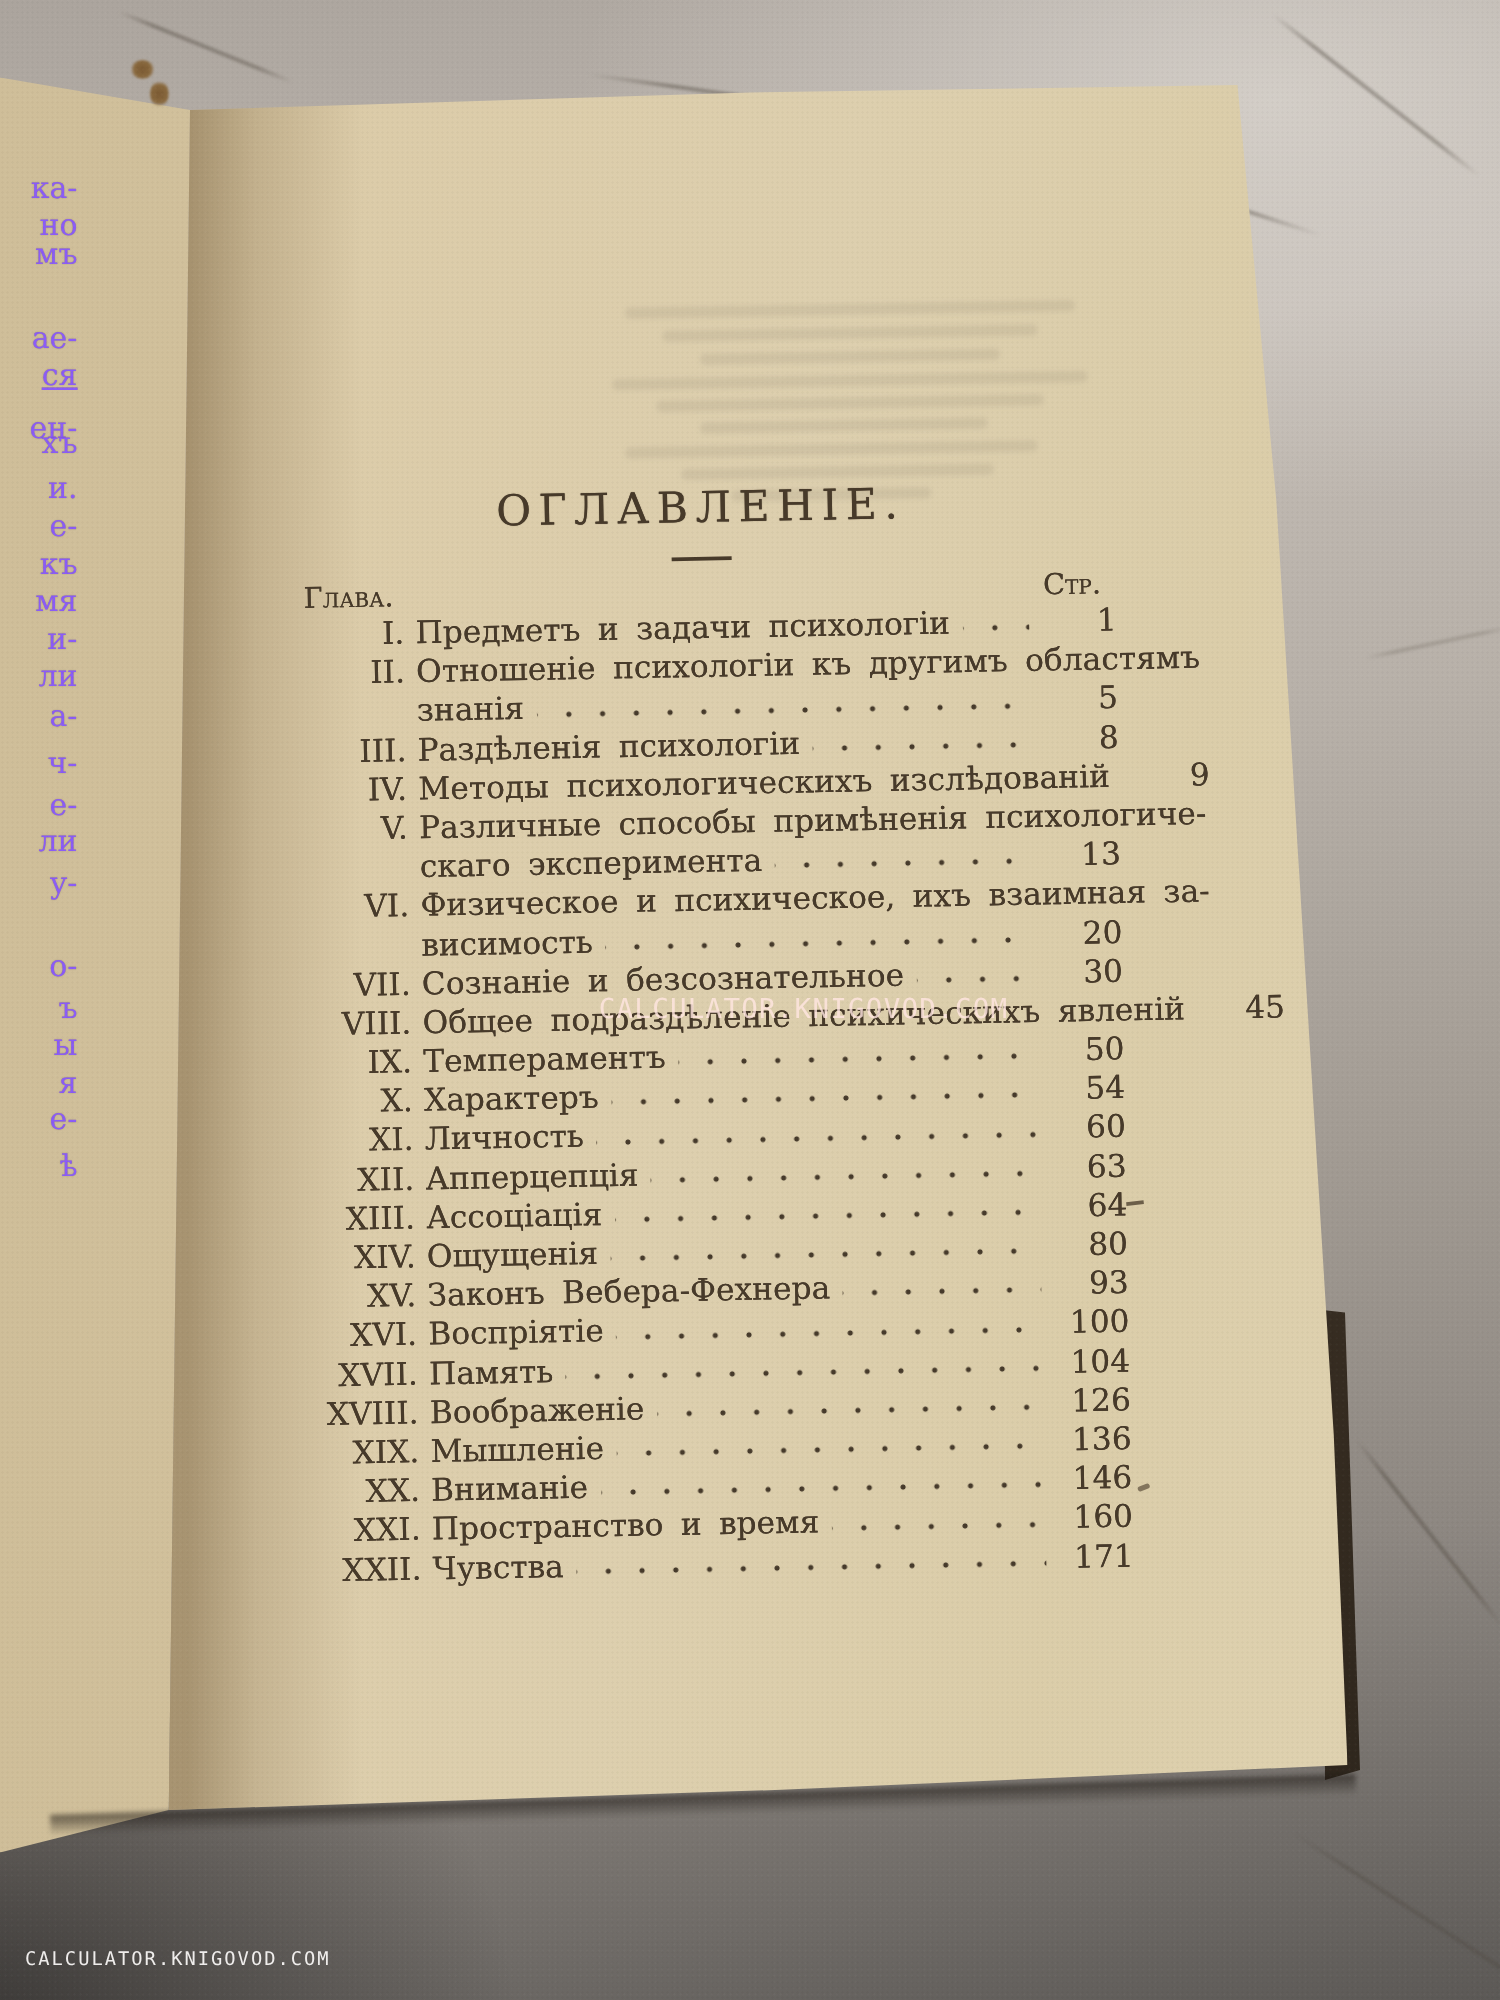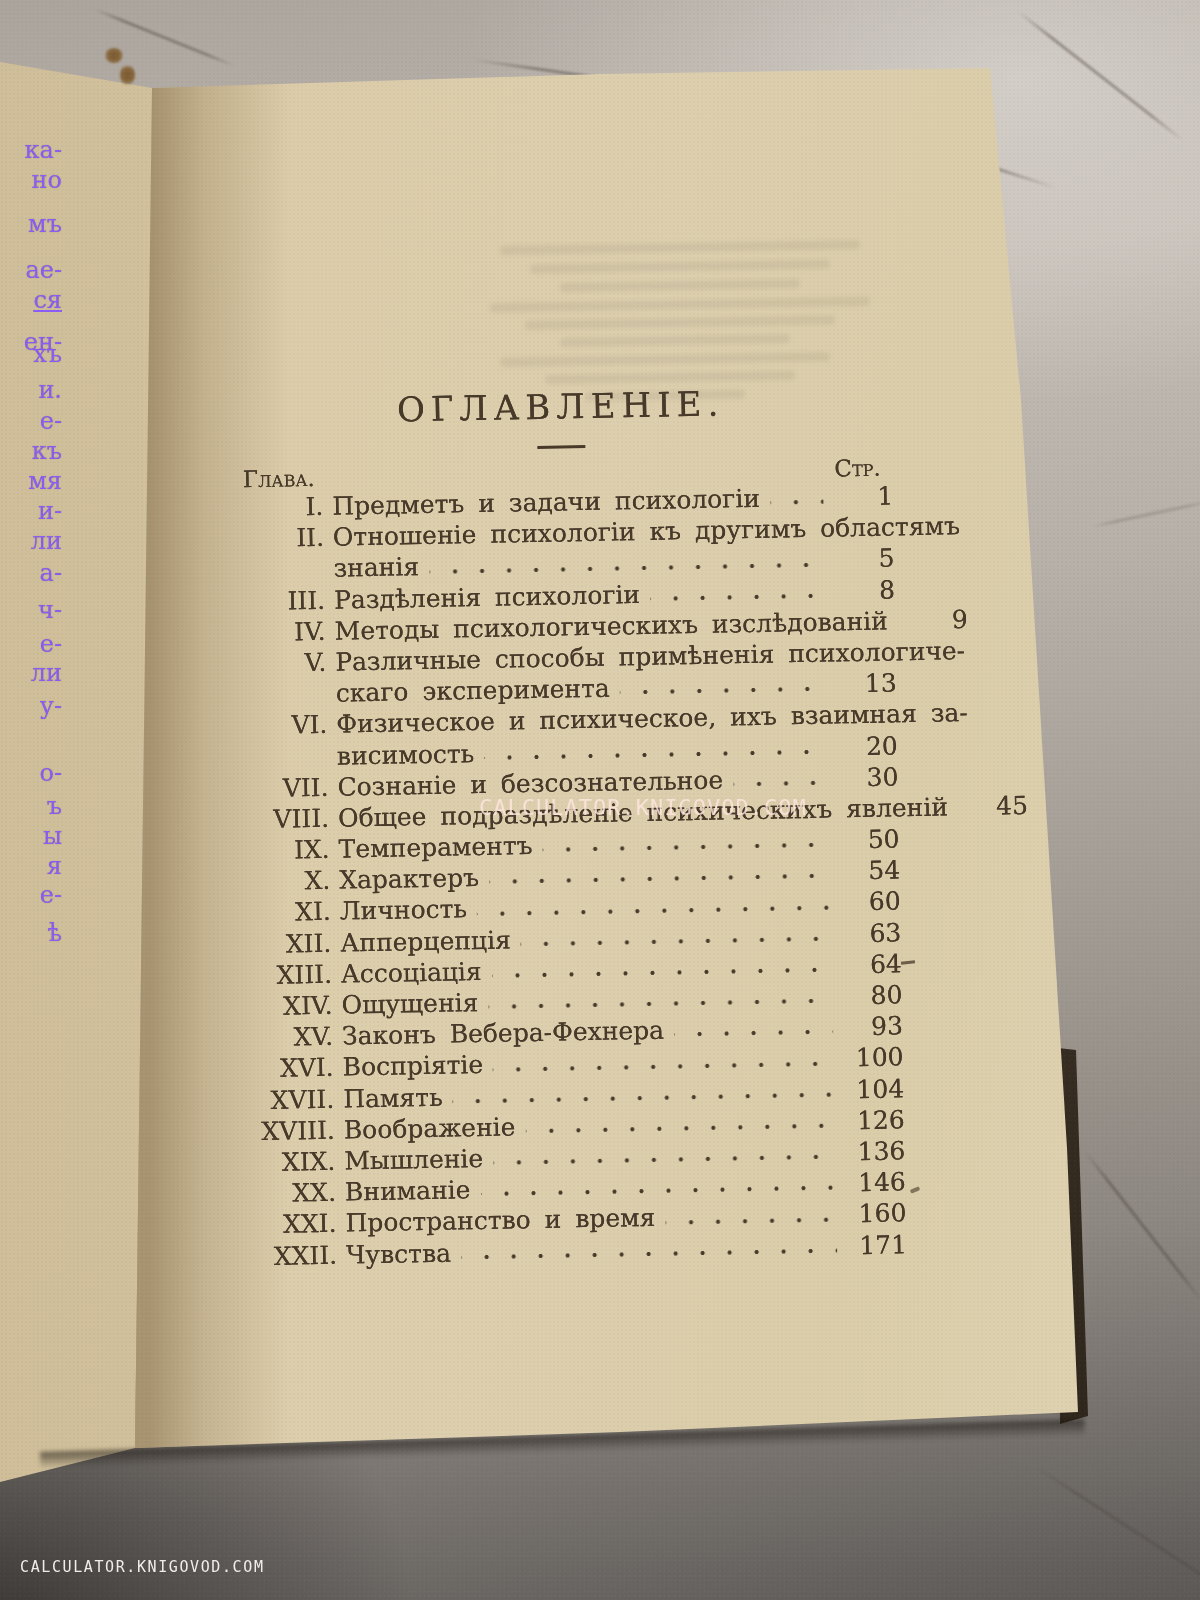--- a/index.html
+++ b/index.html
@@ -83,21 +83,21 @@
 <div class="crease" style="left:1018px;top:10px;width:210px;transform:rotate(38deg);"></div>
 <div class="crease" style="left:95px;top:8px;width:150px;transform:rotate(22deg);"></div>
 <div class="crease" style="left:1085px;top:1150px;width:190px;transform:rotate(52deg);"></div>
 <div class="crease" style="left:1035px;top:1465px;width:260px;transform:rotate(33deg);opacity:.7;"></div>
 <div class="crease" style="left:1092px;top:525px;width:120px;transform:rotate(-12deg);opacity:.5;"></div>
 
 <div class="layer left-page"></div>
 <div class="frag-col" id="fragcol">
     <div class="frag" style="top: 136px;">ка-</div>
     <div class="frag" style="top: 166px;">но</div>
-    <div class="frag" style="top: 210px;">мъ</div>
+    <div class="frag" style="top: 189px;">мъ</div>
     <div class="frag" style="top: 256px;">ае-</div>
     <div class="frag" style="top: 286px; text-decoration: underline;">ся</div>
     <div class="frag" style="top: 328px;">ен-</div>
     <div class="frag" style="top: 340px;">хъ</div>
     <div class="frag" style="top: 376px;">и.</div>
     <div class="frag" style="top: 407px;">е-</div>
     <div class="frag" style="top: 437px;">къ</div>
     <div class="frag" style="top: 467px;">мя</div>
     <div class="frag" style="top: 497px;">и-</div>
     <div class="frag" style="top: 527px;">ли</div>

